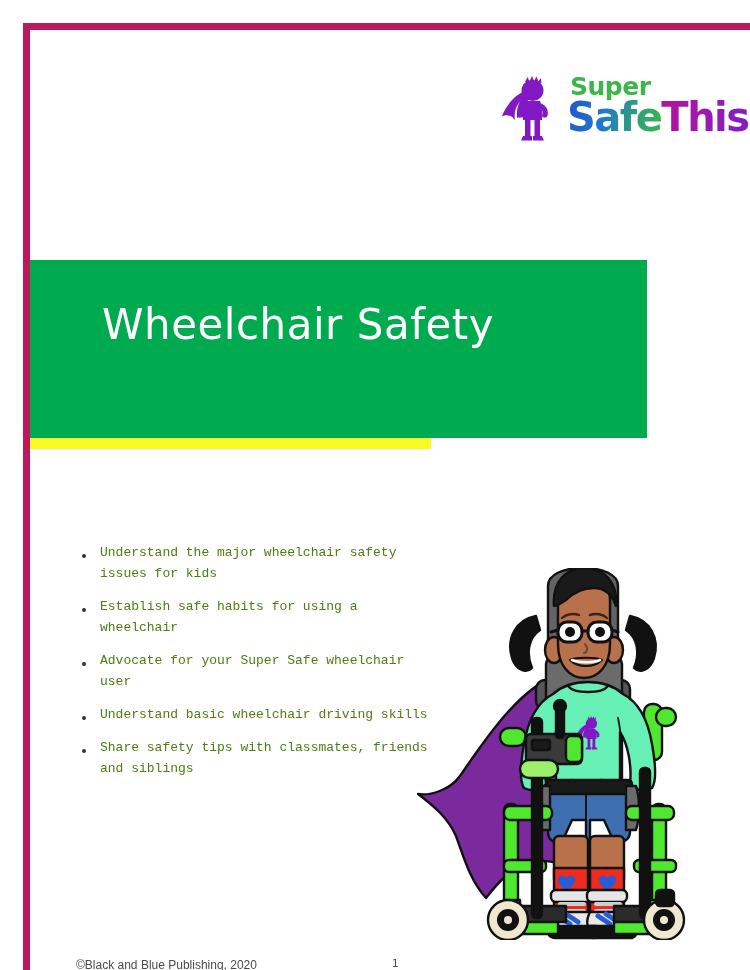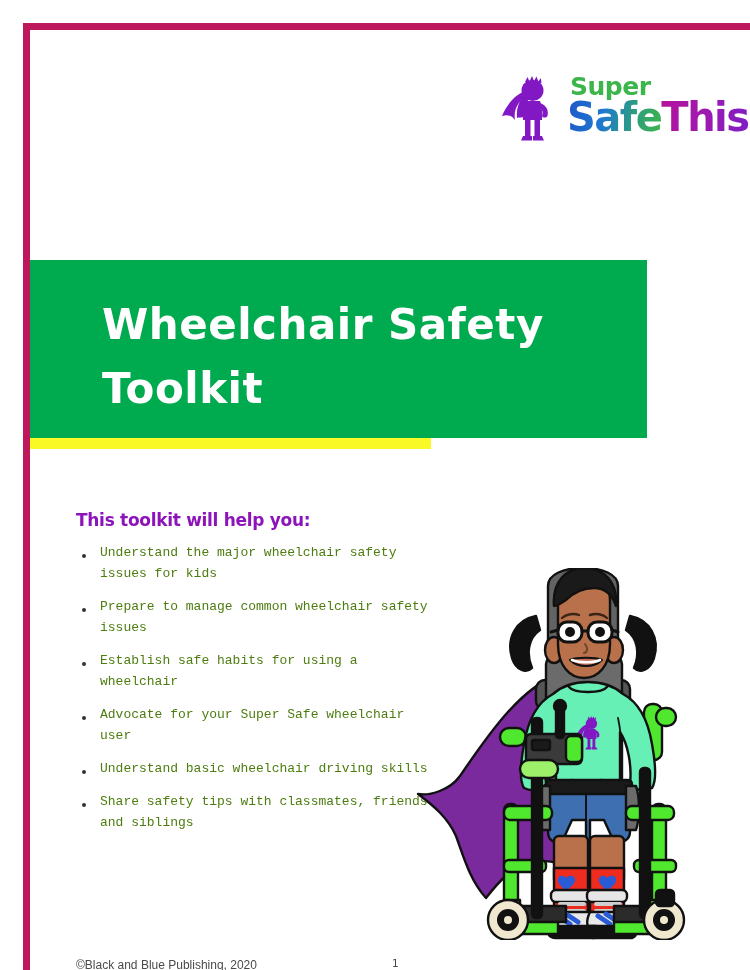--- a/index.html
+++ b/index.html
@@ -90,21 +90,21 @@
     height: 178px;
     background: #00aa4f;
   }
   .banner-title {
     position: absolute;
     left: 74px;
     top: 33px;
     width: 520px;
     color: #ffffff;
     font-family: "DejaVu Sans", sans-serif;
-    font-weight: bold;
+    font-weight: normal;
     font-size: 42px;
     line-height: 1.52;
     letter-spacing: 0.5px;
   }
   .yellow-bar {
     position: absolute;
     left: -2px;
     top: 408px;
     width: 403px;
     height: 11px;
@@ -214,30 +214,27 @@
       <div class="logo-super">Super</div>
       <div class="logo-safekids">
         <span class="logo-safe">Safe</span><span class="logo-kids">This</span>
       </div>
     </div>
   </div>
 
   <div class="banner">
     <div class="banner-title">
       <div>Wheelchair Safety</div>
-      <div>Toolkit</div>
     </div>
   </div>
   <div class="yellow-bar"></div>
 
-  <div class="help-heading">This toolkit will help you:</div>
 
   <ul class="bullet-list">
     <li>Understand the major wheelchair safety issues for kids</li>
-    <li>Prepare to manage common wheelchair safety issues</li>
     <li>Establish safe habits for using a wheelchair</li>
     <li>Advocate for your Super Safe wheelchair user</li>
     <li>Understand basic wheelchair driving skills</li>
     <li>Share safety tips with classmates, friends and siblings</li>
   </ul>
 
   <div class="illustration">
     <svg viewBox="0 0 330 372" width="330" height="372" aria-hidden="true">
       <g stroke="#111" stroke-width="2.4" stroke-linejoin="round" stroke-linecap="round">
 

